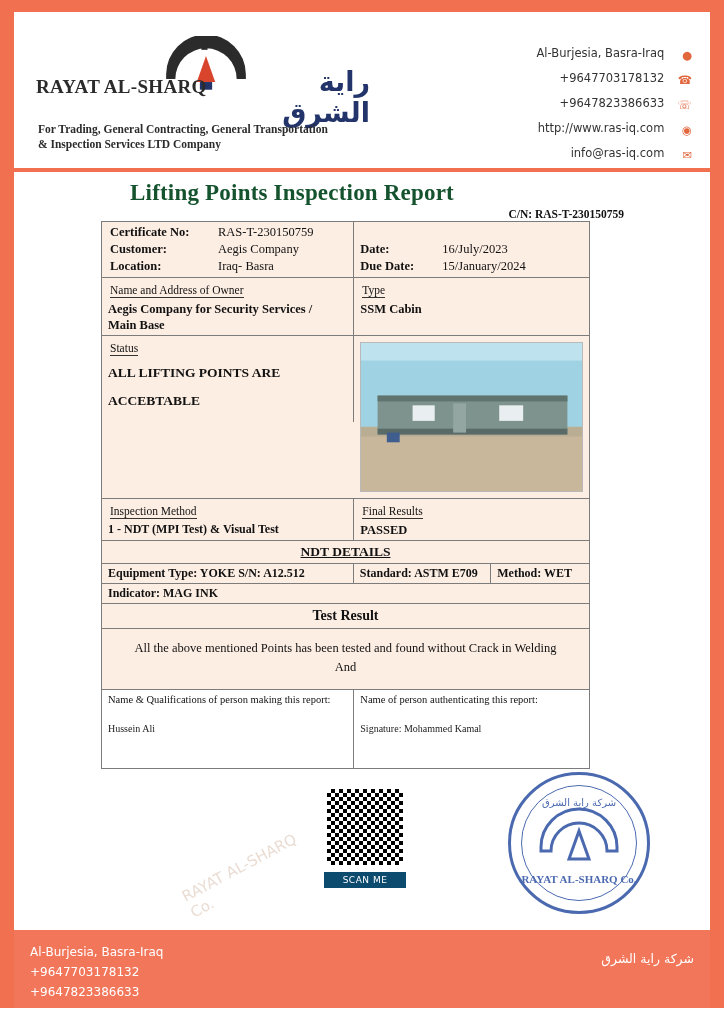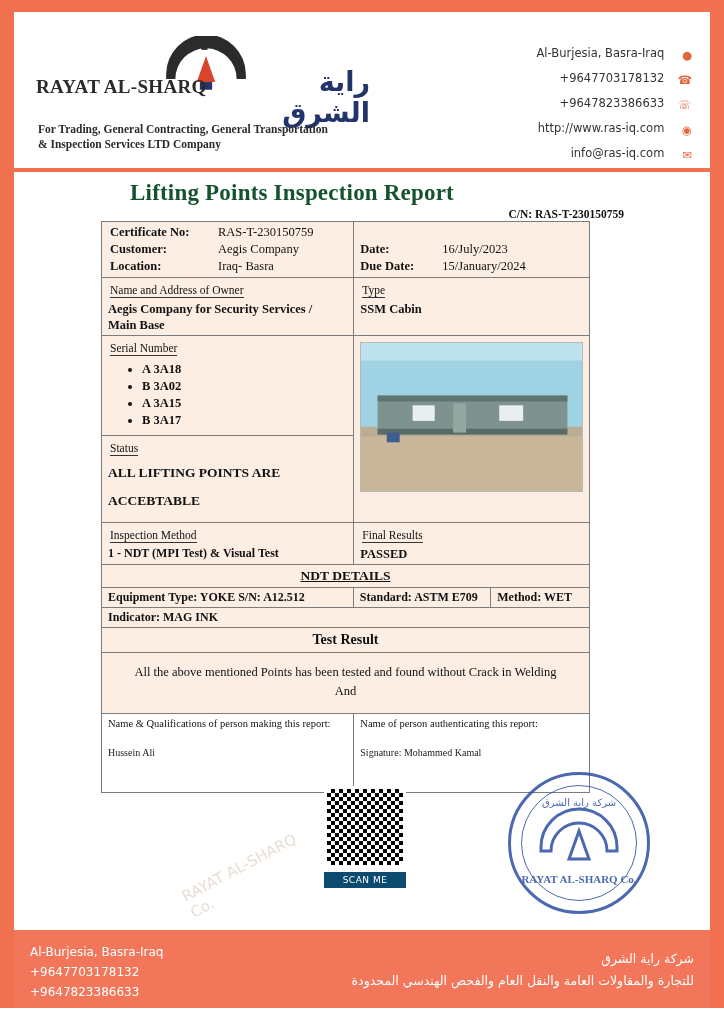--- a/index.html
+++ b/index.html
@@ -432,29 +432,20 @@
         <div class="strong-txt">Main Base</div>
       </div>
       <div class="cell right-col">
         <div class="lbl-ul">Type</div>
         <div class="strong-txt">SSM Cabin</div>
       </div>
     </div>
 
     <div class="row b-b">
       <div style="width:272px">
-        <div class="cell b-r b-b" style="min-height:88px">
-          <div class="lbl-ul">Serial Number</div>
-          <ul class="serials">
-            <li>A 3A18</li>
-            <li>B 3A02</li>
-            <li>A 3A15</li>
-            <li>B 3A17</li>
-          </ul>
-        </div>
         <div class="cell b-r" style="min-height:86px">
           <div class="lbl-ul">Status</div>
           <div class="status-big">ALL LIFTING POINTS ARE</div>
           <div class="status-big">ACCEBTABLE</div>
         </div>
       </div>
       <div class="cell right-col photo-cell">
         <svg class="photo" viewBox="0 0 240 152" preserveAspectRatio="none">
           <rect x="0" y="0" width="240" height="90" fill="#9fd2e2"></rect>
           <rect x="0" y="88" width="240" height="64" fill="#c8b79a"></rect>
@@ -538,18 +529,17 @@
   </div>
 
   <div class="footer">
     <div class="footer-left">
       <div>Al-Burjesia, Basra-Iraq</div>
       <div>+9647703178132</div>
       <div>+9647823386633</div>
     </div>
     <div class="footer-right">
       <div>شركة راية الشرق</div>
-      <div>للتجارة والمقاولات العامة والنقل العام والفحص الهندسي المحدودة</div>
     </div>
   </div>
 
   <div class="band-bottom-strip"></div>
 </div>
 
 </body></html>

